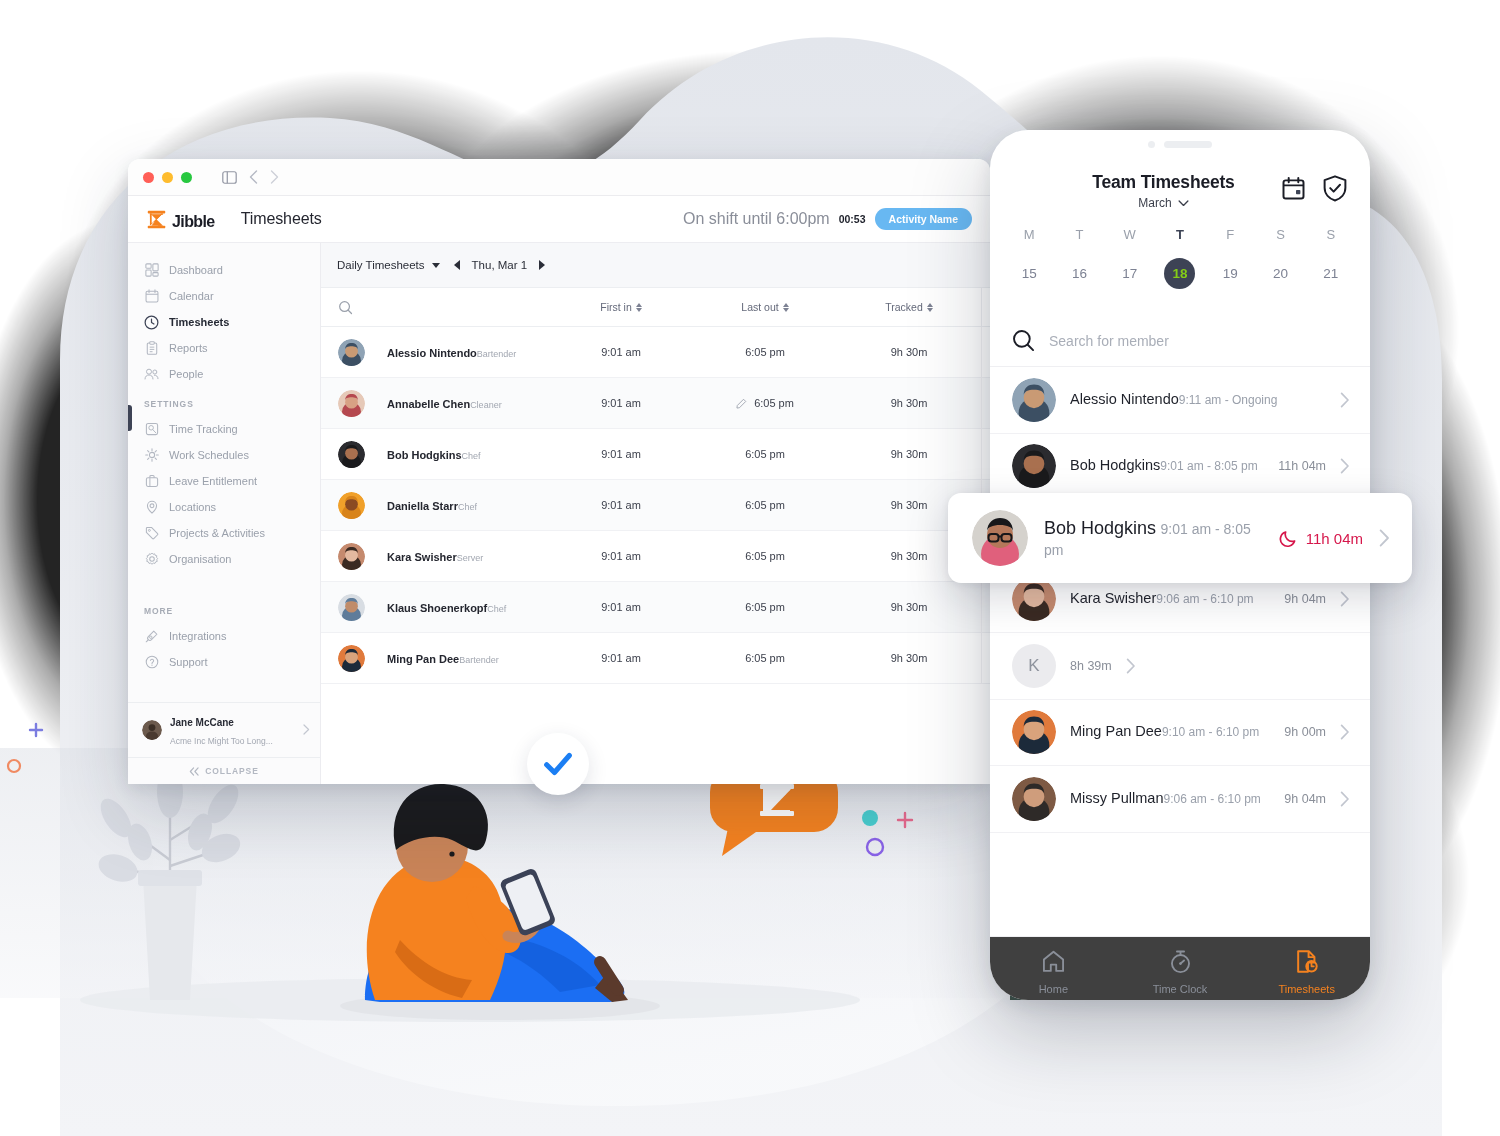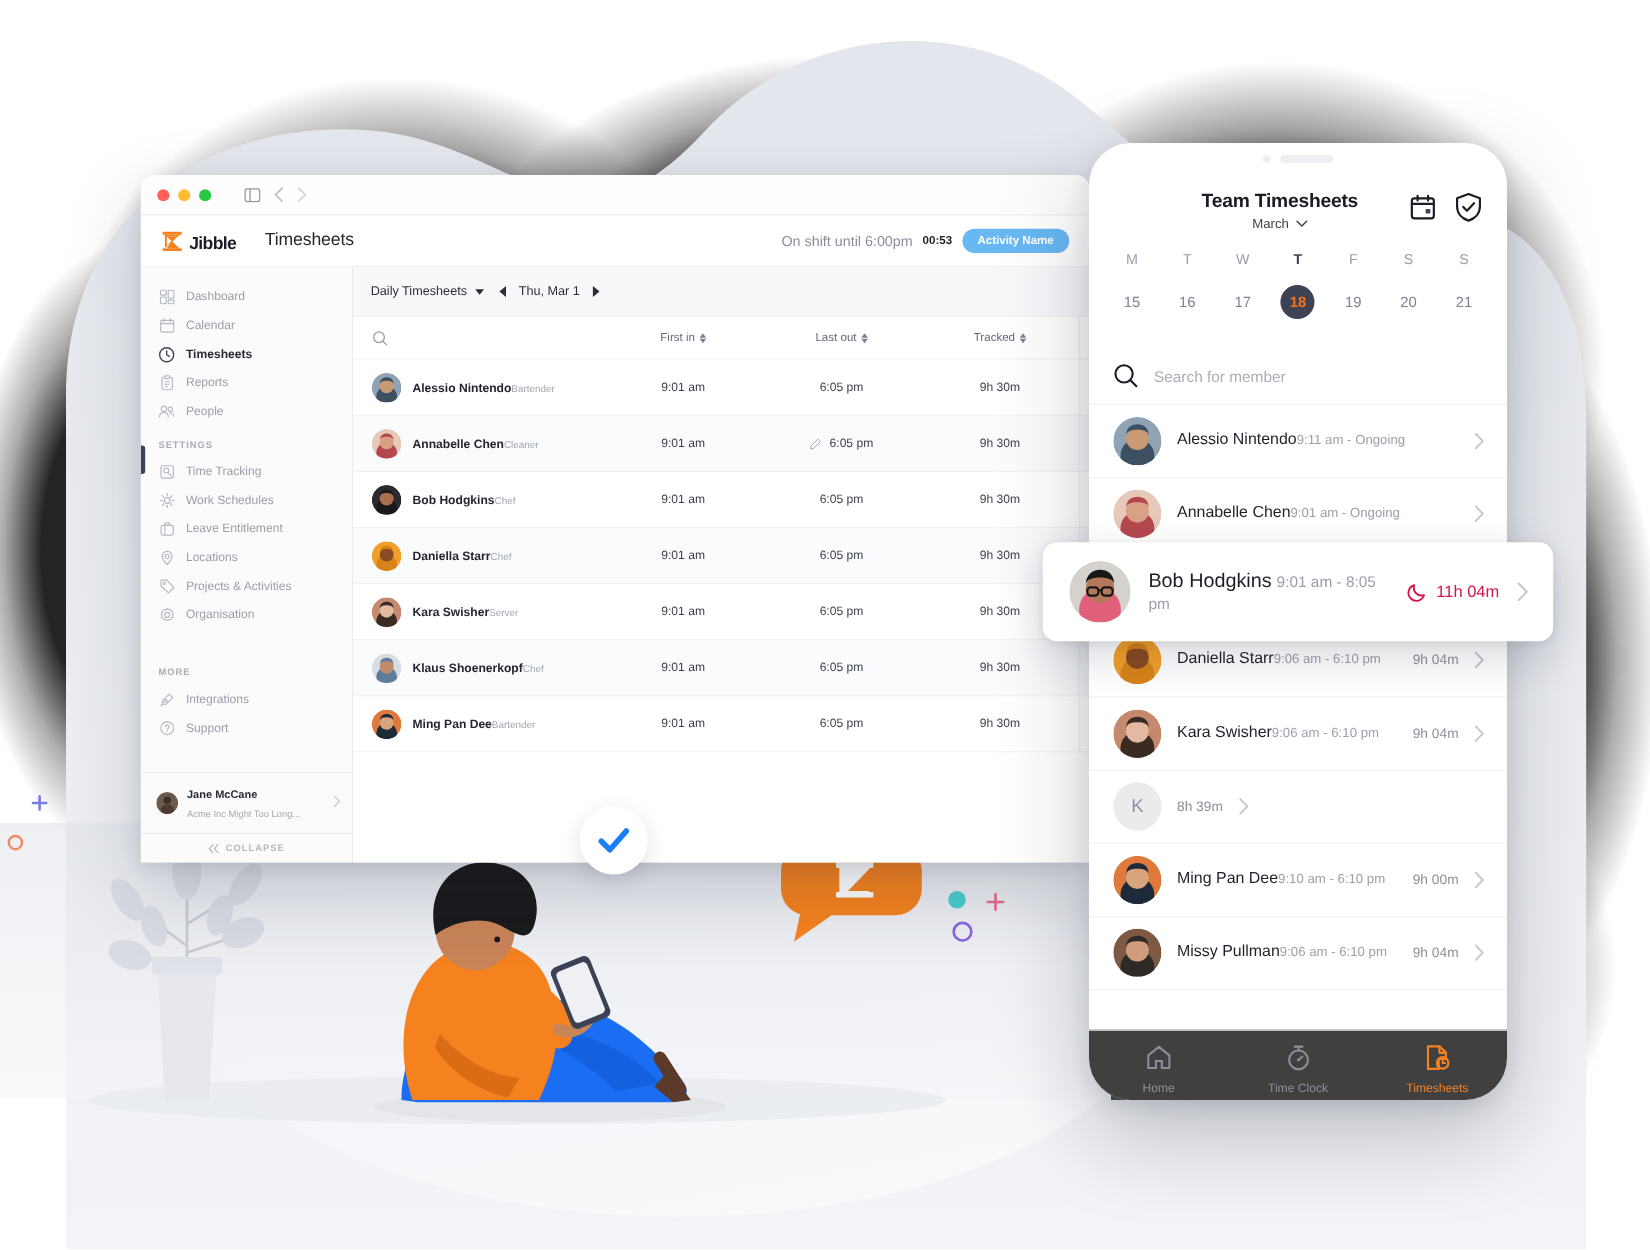--- a/index.html
+++ b/index.html
@@ -39,21 +39,21 @@
     height: 47px; background: #fff;
     border-bottom: 1px solid #ededf1;
     display: flex; align-items: center; padding: 0 18px;
     position: relative;
   }
   .logo-wrap { display: flex; align-items: flex-end; gap: 5px; }
   .logo-mark { width: 21px; height: 21px; }
   .logo-txt { font-size: 16px; font-weight: 700; color: #1b1d26; letter-spacing: -.6px; line-height: 1; position: relative; }
   .appbar-title { font-size: 16px; color: #24262f; margin-left: 26px; letter-spacing: -.1px; }
   .appbar-right { margin-left: auto; display: flex; align-items: center; gap: 9px; }
-  .shift-txt { font-size: 13px; color: #8a8e99; }
+  .shift-txt { font-size: 16px; color: #8a8e99; }
   .shift-time { font-size: 10.5px; color: #1d202a; font-weight: 700; }
   .activity-pill {
     background: #68b8f2; color: #fff; font-size: 10.5px; font-weight: 600;
     border-radius: 20px; padding: 5px 14px; white-space: nowrap;
   }
 
   .desk-body { display: flex; height: calc(100% - 84px); }
 
   
   .sidebar {
@@ -115,21 +115,21 @@
 
   .col-name { width: 228px; padding-left: 17px; flex: none; }
   .col-in   { width: 144px; justify-content: center; flex: none; }
   .col-out  { width: 144px; justify-content: center; flex: none; }
   .col-trk  { width: 144px; justify-content: center; flex: none; }
   .col-rest { flex: 1; border-left: 1px solid #eceef1; height: 100%; }
 
   .rows { background: #fff; }
   .row { height: 51px; display: flex; align-items: center; border-bottom: 1px solid #f0f1f4; }
   .row:nth-child(even) { background: #fafbfc; }
-  .cell-name { width: 228px; padding-left: 17px; display: flex; align-items: center; gap: 10px; flex: none; }
+  .cell-name { width: 228px; padding-left: 17px; display: flex; align-items: center; gap: 22px; flex: none; }
   .avatar { width: 27px; height: 27px; border-radius: 50%; overflow: hidden; flex: none; }
   .rn { font-size: 11px; font-weight: 700; color: #24262f; line-height: 1.3; }
   .rr { font-size: 9px; color: #a2a7b1; line-height: 1.35; }
   .cell { width: 144px; text-align: center; font-size: 11px; color: #3b3f4b; flex: none; }
   .cell.with-edit { display: flex; align-items: center; justify-content: center; gap: 7px; }
   .cell-rest { flex: 1; height: 100%; border-left: 1px solid #f0f1f4; }
   .rows-tail { background: #fff; flex: 1; }
 
   
   .phone {
@@ -147,21 +147,21 @@
   .ph-title-wrap { flex: 1; text-align: center; padding-left: 34px; }
   .ph-title { font-size: 17.5px; font-weight: 700; color: #1b1d26; letter-spacing: -.2px; }
   .ph-month { font-size: 12px; color: #3b3f4b; margin-top: 3px; display: inline-flex; align-items: center; gap: 6px; cursor: pointer; }
   .ph-actions { display: flex; gap: 16px; align-items: center; padding-top: 3px; }
 
   .week { display: flex; padding: 6px 14px 12px; }
   .wd { flex: 1; text-align: center; }
   .wd-l { font-size: 13px; color: #9aa0ab; margin-bottom: 9px; }
   .wd.sel .wd-l { color: #3d4355; font-weight: 700; }
   .wd-n { font-size: 13.5px; color: #7d8293; width: 31px; height: 31px; line-height: 31px; border-radius: 50%; margin: 16px auto; }
-  .wd.sel .wd-n { background: #3d4355; color: #f97316; font-weight: 600; }
+  .wd.sel .wd-n { background: #3d4355; color: #84cc16; font-weight: 600; }
 
   .ph-search { display: flex; align-items: center; gap: 14px; padding: 12px 22px 14px; border-bottom: 1px solid #efeff2; }
   .ph-search-ph { font-size: 14px; color: #a9aeb8; }
 
   .ph-list { flex: 1; overflow: hidden; }
   .ph-row { height: 66.5px; display: flex; align-items: center; gap: 14px; padding: 0 20px 0 22px; border-bottom: 1px solid #f1f1f4; }
   .ph-av { width: 44px; height: 44px; border-radius: 50%; overflow: hidden; flex: none; }
   .ph-av.initial { background: #ebebee; color: #8e939d; font-size: 17px; display: flex; align-items: center; justify-content: center; }
   .ph-txt { flex: 1; min-width: 0; }
   .ph-name { font-size: 14.5px; color: #1e212a; line-height: 1.35; }
@@ -821,35 +821,20 @@
 
   <div class="ph-list" id="phone-list">
       <div class="ph-row">
         <span class="ph-av"><svg width="44" height="44" viewBox="0 0 40 40">
             <circle cx="20" cy="20" r="20" fill="#8fa3b5"></circle>
             <circle cx="20" cy="32" r="14" fill="#3c4f63"></circle>
             <circle cx="20" cy="18" r="9.4" fill="#c99a74"></circle>
             <path d="M10.6 16 C10.6 8.6 15 6 20 6 C25.4 6 29.4 8.6 29.4 16 C29.4 12 25 10.6 20 10.6 C14.8 10.6 10.6 12 10.6 16Z" fill="#3c4f63"></path>
           </svg></span>
         <span class="ph-txt"><span class="ph-name">Alessio Nintendo</span><span class="ph-sub">9:11 am - Ongoing</span></span>
-        <span class="ph-dur"></span>
-        <span class="ph-chev">
-          <svg width="10" height="16" viewBox="0 0 10 16" fill="none">
-            <path d="M1.6 1.4 L8 8 L1.6 14.6" stroke="currentColor" stroke-width="1.7" stroke-linecap="round" stroke-linejoin="round"></path>
-          </svg>
-        </span>
-      </div>
-      <div class="ph-row">
-        <span class="ph-av"><svg width="44" height="44" viewBox="0 0 40 40">
-            <circle cx="20" cy="20" r="20" fill="#e6c9b8"></circle>
-            <circle cx="20" cy="32" r="14" fill="#b5484f"></circle>
-            <circle cx="20" cy="18" r="9.4" fill="#d8a184"></circle>
-            <path d="M10.6 16 C10.6 8.6 15 6 20 6 C25.4 6 29.4 8.6 29.4 16 C29.4 12 25 10.6 20 10.6 C14.8 10.6 10.6 12 10.6 16Z" fill="#b5484f"></path>
-          </svg></span>
-        <span class="ph-txt"><span class="ph-name">Annabelle Chen</span><span class="ph-sub">9:01 am - Ongoing</span></span>
         <span class="ph-dur"></span>
         <span class="ph-chev">
           <svg width="10" height="16" viewBox="0 0 10 16" fill="none">
             <path d="M1.6 1.4 L8 8 L1.6 14.6" stroke="currentColor" stroke-width="1.7" stroke-linecap="round" stroke-linejoin="round"></path>
           </svg>
         </span>
       </div>
       <div class="ph-row">
         <span class="ph-av"><svg width="44" height="44" viewBox="0 0 40 40">
             <circle cx="20" cy="20" r="20" fill="#2b2b2f"></circle>

